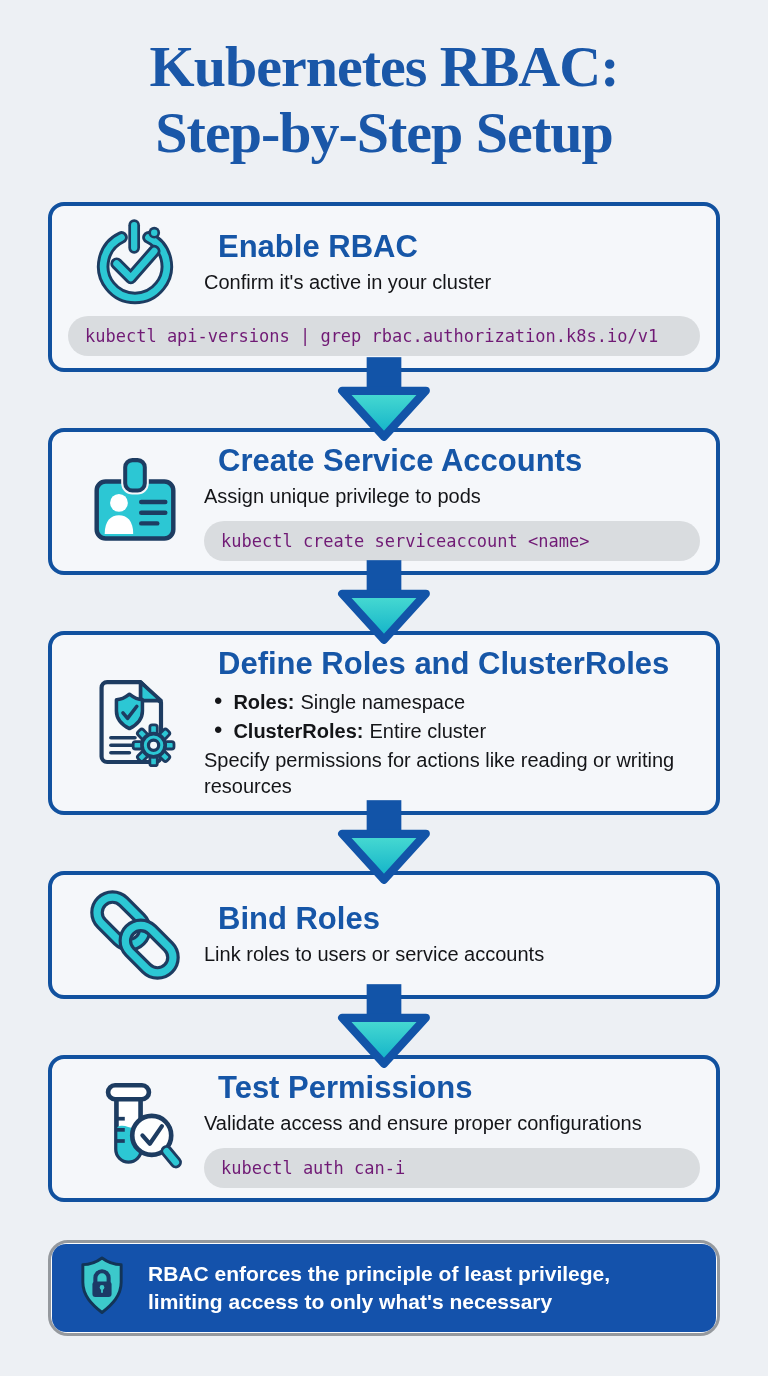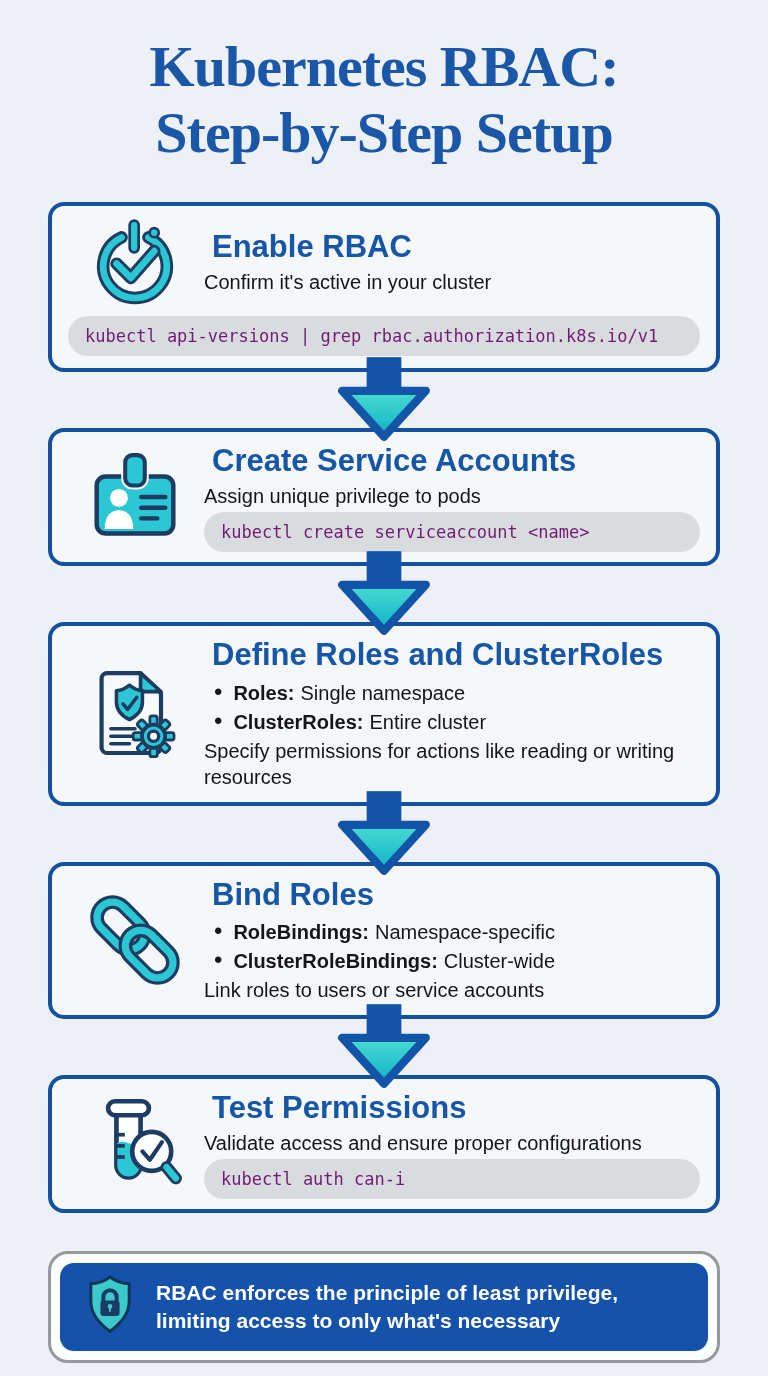--- a/index.html
+++ b/index.html
@@ -16,41 +16,41 @@
   .flow{width:672px;margin:36px auto 0;display:flex;flex-direction:column;}
   .card{
     box-sizing:border-box;position:relative;z-index:1;
     background:#f5f7fa;border:4px solid #11519f;border-radius:16px;
     padding:10px 14px;
   }
   .card-row{display:flex;align-items:center;}
   .icon-box{flex:0 0 138px;display:flex;justify-content:center;align-items:center;}
   .card-content{flex:1;min-width:0;padding-right:2px;}
   .card-title{
-    margin:0 8px 4px;font-weight:bold;font-size:31px;line-height:1.2;
+    margin:0 14px 4px;font-weight:bold;font-size:31px;line-height:1.2;
     color:#1656a7;font-family:"Liberation Sans",sans-serif;
   }
   .card-desc{margin:2px 0;font-size:20px;line-height:1.3;color:#141518;}
   .desc-after{margin-top:1px;}
   .code-pill{
     background:#d9dcdf;border-radius:24px;padding:10px 17px;
     font-family:"DejaVu Sans Mono",monospace;font-size:17px;color:#701a75;
     white-space:nowrap;box-sizing:border-box;
   }
   .code-pill.full{margin:8px 2px 2px;}
-  .code-pill.inline{display:block;width:100%;margin-top:3px;}
+  .code-pill.inline{display:block;width:100%;margin-top:12px;}
   .bullets{list-style:none;margin:6px 0 0;padding:0 0 0 10px;}
   .bullets li{display:flex;align-items:baseline;font-size:20px;line-height:1.35;color:#141518;margin:2px 0;}
   .bullets li::before{content:"\2022";font-size:24px;line-height:1;margin-right:11px;color:#141518;}
   .b-label{font-weight:bold;margin-right:6px;}
   .arrow{height:56px;display:flex;justify-content:center;position:relative;z-index:3;}
   .arrow svg{height:84px;width:102px;margin-top:-15px;}
   .banner-outer{
     width:672px;margin:38px auto 0;box-sizing:border-box;
-    border:3px solid #95999e;border-radius:20px;background:#fcfdfe;padding:9px;
+    border:3px solid #95999e;border-radius:20px;background:#fcfdfe;padding:1px;
   }
   .banner{
     background:#1452ab;border-radius:14px;
     display:flex;align-items:center;gap:18px;padding:11px 14px 11px 22px;
   }
   .banner-text{
     color:#ffffff;font-weight:bold;font-size:21px;line-height:1.33;
     font-family:"Liberation Sans",sans-serif;
   }
 </style>
@@ -182,28 +182,20 @@
           <g transform="rotate(-45 55 55)">
             <rect x="38" y="3" width="34" height="60" rx="17" fill="none" stroke="#1d3c61" stroke-width="15"></rect>
             <rect x="38" y="3" width="34" height="60" rx="17" fill="none" stroke="#2cc7d4" stroke-width="8"></rect>
             <rect x="38" y="47" width="34" height="60" rx="17" fill="none" stroke="#1d3c61" stroke-width="15"></rect>
             <rect x="38" y="47" width="34" height="60" rx="17" fill="none" stroke="#2cc7d4" stroke-width="8"></rect>
           </g>
         </svg>
       </div>
       <div class="card-content">
         <h2 class="card-title">Bind Roles</h2>
-        <ul class="bullets">
-          <li>
-              <span><span class="b-label">RoleBindings:</span><span>Namespace-specific</span></span>
-            </li>
-          <li>
-              <span><span class="b-label">ClusterRoleBindings:</span><span>Cluster-wide</span></span>
-            </li>
-        </ul>
         <p class="card-desc desc-after">Link roles to users or service accounts</p>
       </div>
     </div>
   </section>
 
   <div class="arrow">
     <svg viewBox="0 0 100 82" aria-hidden="true">
       <rect x="33" y="0" width="34" height="37" fill="#1254a8"></rect>
       <polygon points="9,33 91,33 50,78" fill="url(#tg)" stroke="#1254a8" stroke-width="8" stroke-linejoin="round"></polygon>
     </svg>

